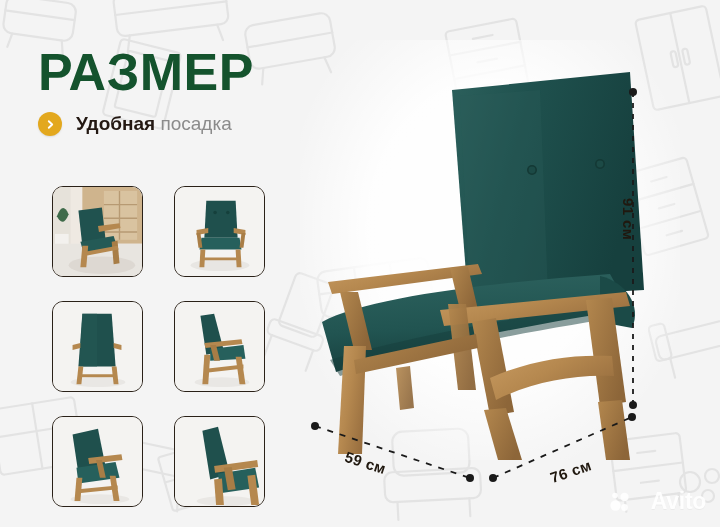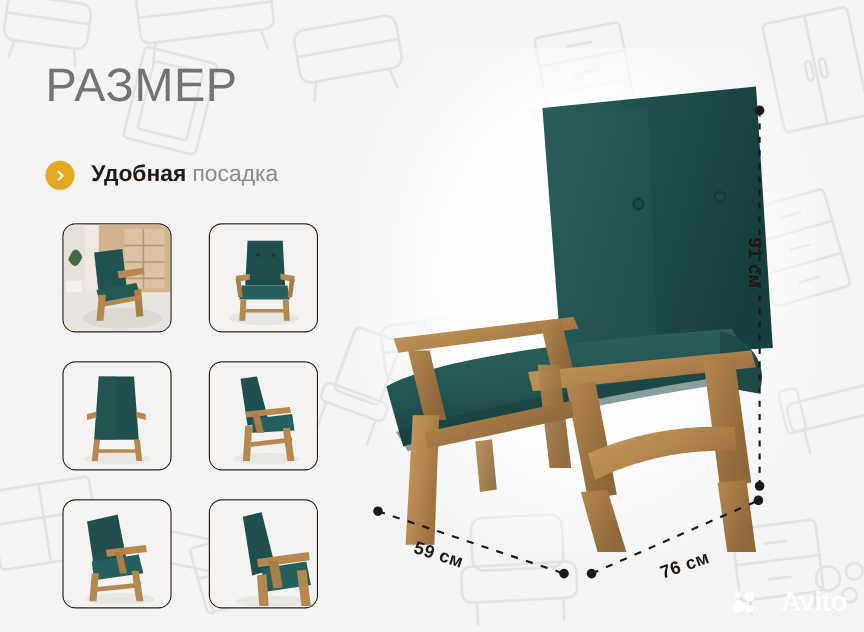--- a/index.html
+++ b/index.html
@@ -45,32 +45,32 @@
   }
 
   
   .heading {
     position: absolute;
     left: 38px;
     top: 44px;
     width: 290px;
   }
   .title {
-    font-size: 39px;
+    font-size: 52px;
     line-height: 56px;
-    font-weight: 400;
+    font-weight: 700;
     letter-spacing: 0.5px;
-    color: #737373;
+    color: #14532d;
     margin: 0;
     white-space: nowrap;
   }
   .subtitle-row {
     display: flex;
     align-items: center;
-    margin-top: 34px;
+    margin-top: 12px;
   }
   .chev-badge {
     width: 24px;
     height: 24px;
     border-radius: 50%;
     background: #e3a81e;
     display: flex;
     align-items: center;
     justify-content: center;
     flex: 0 0 auto;

